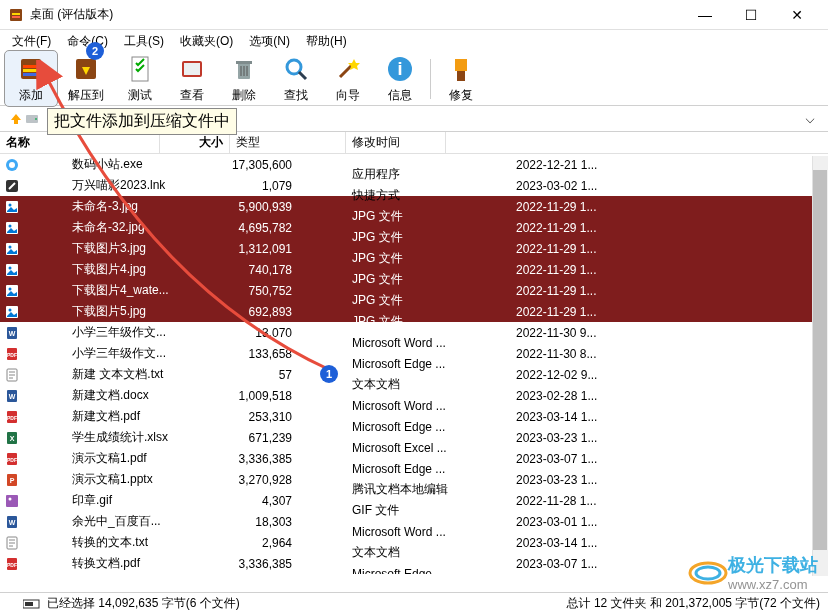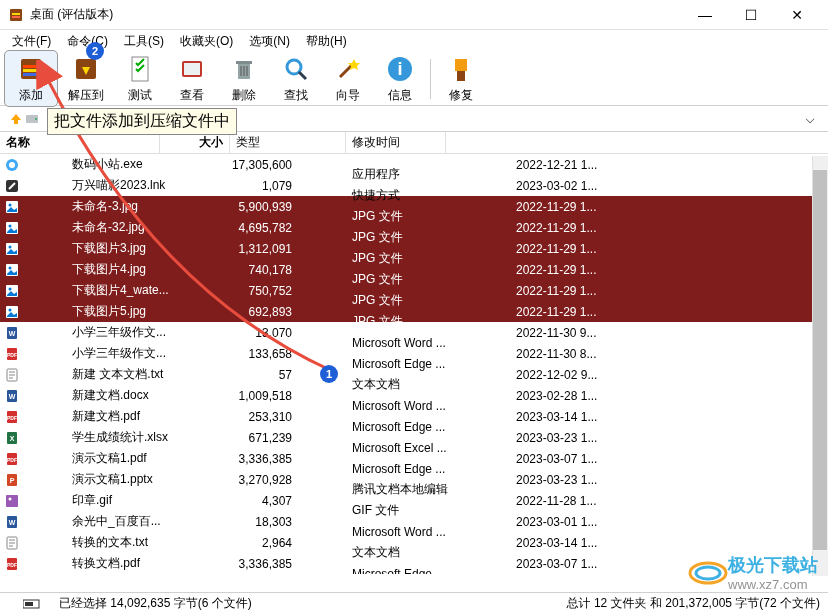--- a/index.html
+++ b/index.html
@@ -28,21 +28,21 @@
 .col-date { width: 100px; }
 .file-list { height: 420px; overflow-y: auto; overflow-x: hidden; }
 .file-row { height: 21px; display: flex; align-items: center; font-size: 12px; color: #000; gap: 48px; }
 .file-row.selected { background: #7f1d1d; color: #fff; }
 .file-row .icon { width: 18px; display: flex; justify-content: center; margin: 0 3px; }
 .file-row .name { width: 108px; overflow: hidden; text-overflow: ellipsis; white-space: nowrap; }
 .file-row .size { width: 70px; text-align: right; padding-right: 6px; }
 .file-row .type { width: 116px; overflow: hidden; text-overflow: ellipsis; white-space: nowrap; padding-left: 6px; margin-top: 20px; }
 .file-row .date { width: 100px; padding-left: 6px; overflow: hidden; white-space: nowrap; }
 .statusbar { position: absolute; bottom: 0; left: 0; right: 0; height: 22px; border-top: 1px solid #d0d0d0; display: flex; align-items: center; font-size: 12px; padding: 0 8px; background: #fff; }
-.statusbar .left { display: flex; align-items: center; gap: 18px; padding-left: 15px; }
+.statusbar .left { display: flex; align-items: center; gap: 6px; padding-left: 15px; }
 .statusbar .right { margin-left: auto; }
 .annotation-arrow { position: absolute; pointer-events: none; z-index: 50; }
 .annotation-badge { position: absolute; width: 18px; height: 18px; border-radius: 50%; background: #1e5fd8; color: #fff; font-size: 11px; font-weight: bold; display: flex; align-items: center; justify-content: center; z-index: 60; pointer-events: none; }
 .watermark { position: absolute; right: 10px; bottom: 22px; display: flex; align-items: center; gap: 0; opacity: 0.9; z-index: 70; pointer-events: none; }
 .watermark .txt1 { color: #2aa9e0; font-size: 18px; font-weight: bold; }
 .watermark .txt2 { color: #888; font-size: 13px; }
 .scrollbar-track { position: absolute; right: 0; top: 156px; width: 16px; height: 420px; background: #f0f0f0; border-left: 1px solid #e0e0e0; }
 .scrollbar-thumb { position: absolute; right: 1px; top: 170px; width: 14px; height: 380px; background: #c0c0c0; }
 </style>
 </head>

